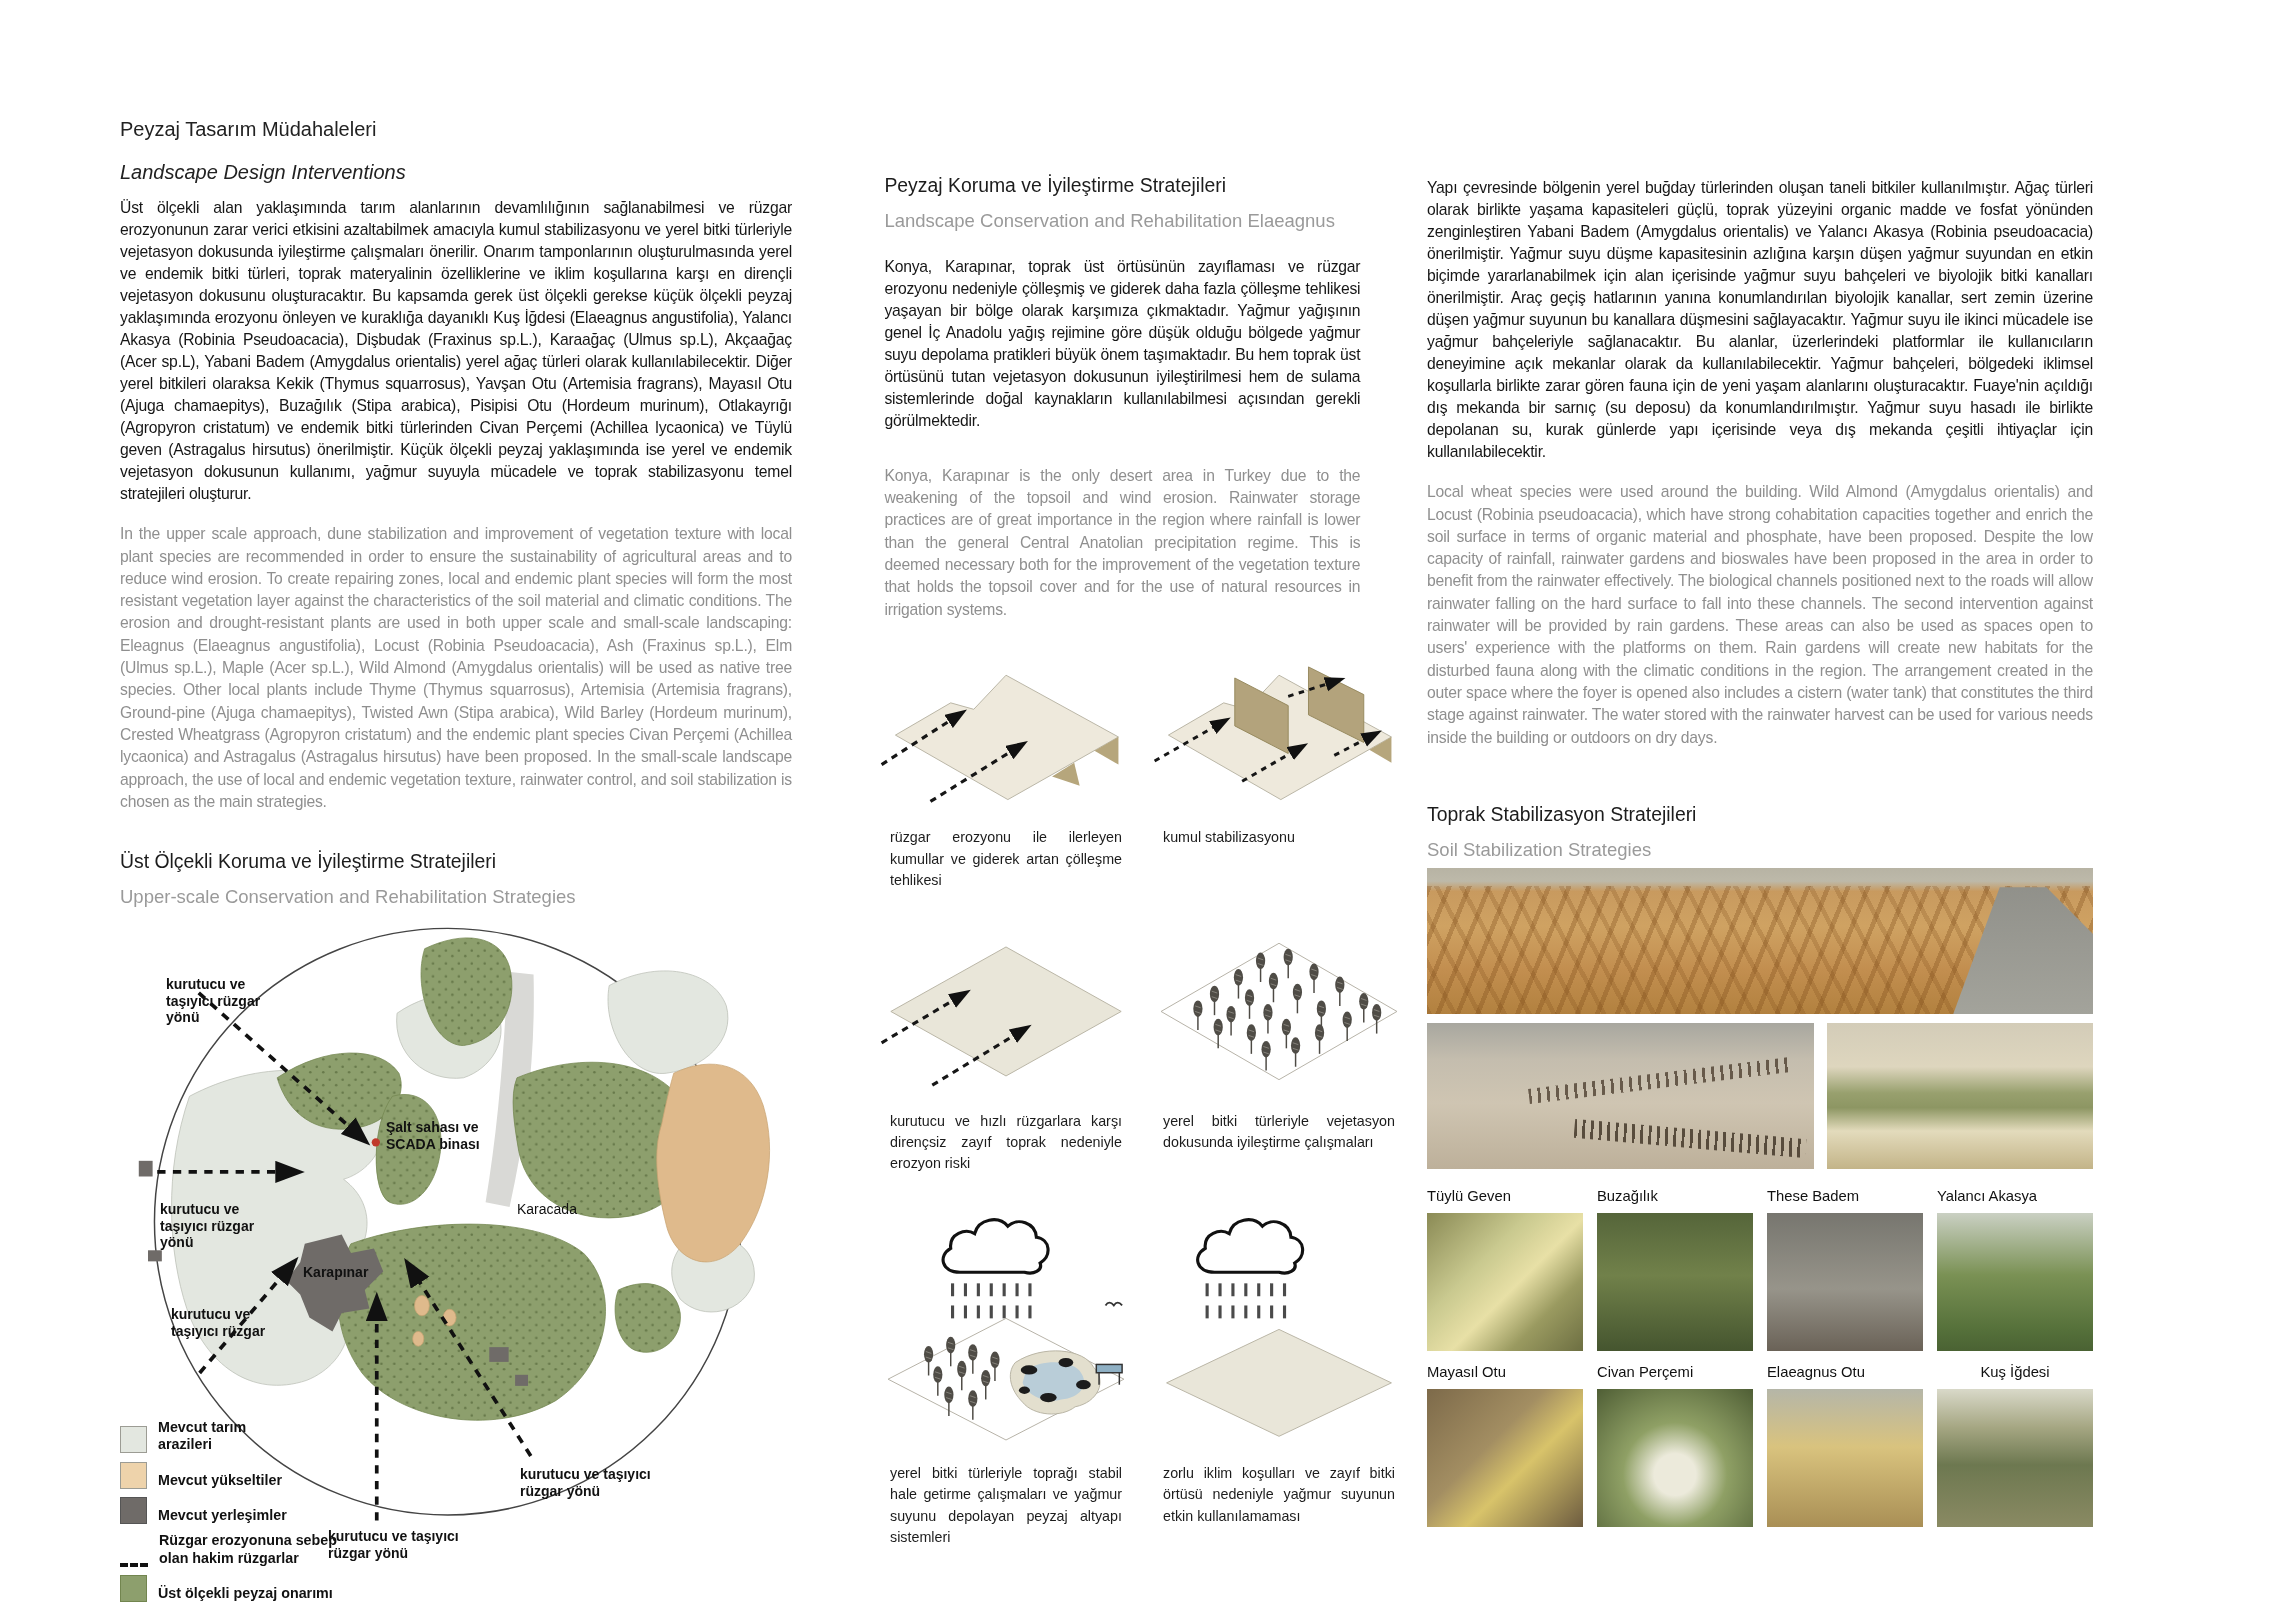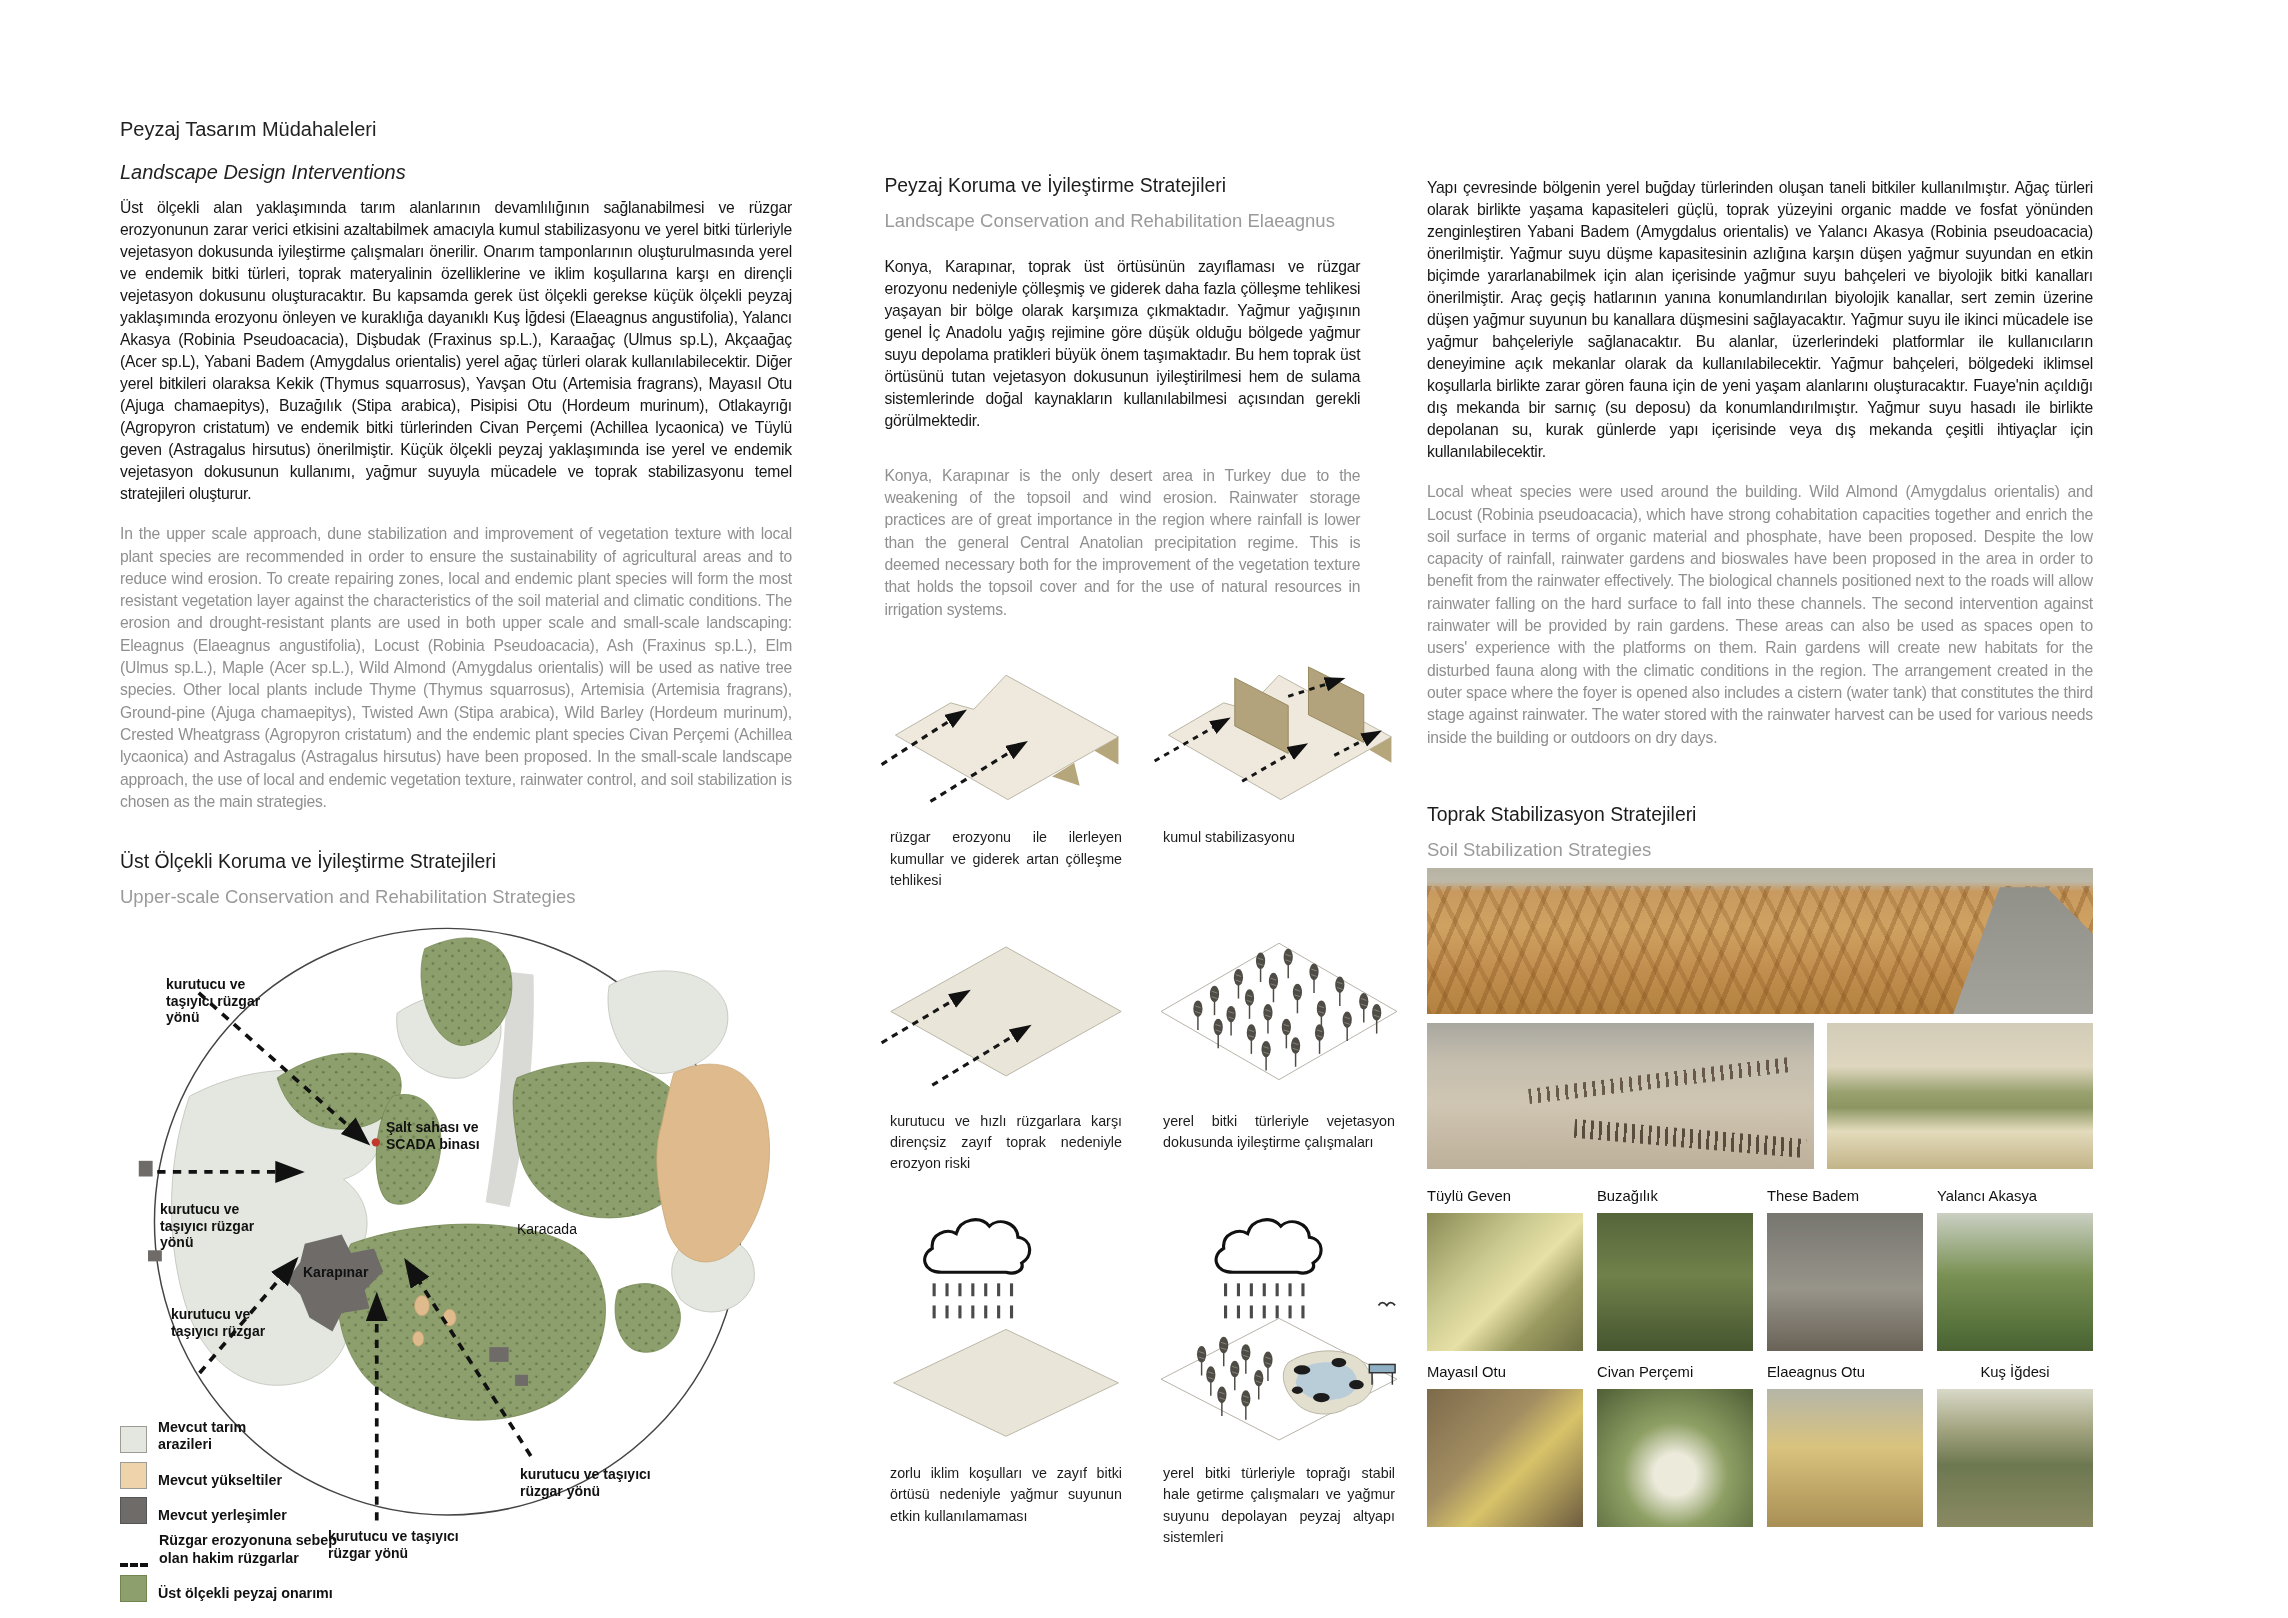--- a/index.html
+++ b/index.html
@@ -145,21 +145,21 @@
 taşıyıcı rüzgar
 yönü</div>
     <div class="map-label pre" style="left:51px;top:385px;">kurutucu ve
 taşıyıcı rüzgar</div>
     <div class="map-label pre" style="left:208px;top:607px;">kurutucu ve taşıyıcı
 rüzgar yönü</div>
     <div class="map-label pre" style="left:400px;top:545px;">kurutucu ve taşıyıcı
 rüzgar yönü</div>
     <div class="map-label pre" style="left:266px;top:198px;">Şalt sahası ve
 SCADA binası</div>
-    <div class="map-label" id="lbl-karacada" style="left:397px;top:300px;text-align:right;">Karacada</div>
+    <div class="map-label" id="lbl-karacada" style="left:397px;top:280px;text-align:right;">Karacada</div>
     <div class="map-label" style="left:183px;top:343px;">Karapınar</div>
 
     <div id="map-legend">
       <div class="leg-row">
         <span class="leg-sw c1"></span>
         <span class="leg-label pre">Mevcut tarım
 arazileri</span>
       </div>
       <div class="leg-row">
         <span class="leg-sw c2"></span>
@@ -269,20 +269,70 @@
             <use href="#wtree" x="126" y="136"></use>
             <use href="#wtree" x="158" y="132"></use>
           <use href="#wtree" x="246" y="96"></use>
         </g>
       </svg>
       <p class="dg-cap">yerel bitki türleriyle vejetasyon dokusunda iyileştirme çalışmaları</p>
     </div>
 
     <div class="dg-cell">
       <svg width="258" height="231" viewBox="0 0 280 250">
+        <path d="M90,64 C70,64 66,46 80,38 C78,22 96,16 106,22 C110,6 132,2 142,14 C152,4 172,10 173,26 C188,28 190,46 177,54 C180,62 170,67 160,64 Z" fill="#fff" stroke="#111" stroke-width="3.4"></path>
+        <g stroke="#4a4a4a" stroke-width="3.4">
+          <line x1="82" y1="76" x2="82" y2="90"></line>
+            <line x1="96" y1="76" x2="96" y2="90"></line>
+            <line x1="110" y1="76" x2="110" y2="90"></line>
+          <line x1="124" y1="76" x2="124" y2="90"></line>
+            <line x1="138" y1="76" x2="138" y2="90"></line>
+            <line x1="152" y1="76" x2="152" y2="90"></line>
+          <line x1="166" y1="76" x2="166" y2="90"></line>
+          <line x1="82" y1="100" x2="82" y2="114"></line>
+            <line x1="96" y1="100" x2="96" y2="114"></line>
+            <line x1="110" y1="100" x2="110" y2="114"></line>
+          <line x1="124" y1="100" x2="124" y2="114"></line>
+            <line x1="138" y1="100" x2="138" y2="114"></line>
+            <line x1="152" y1="100" x2="152" y2="114"></line>
+          <line x1="166" y1="100" x2="166" y2="114"></line>
+        </g>
+        <polygon points="140,114 268,180 140,246 12,180" fill="#ffffff" stroke="#b0aca0" stroke-width="1"></polygon>
+        <path d="M150,162 C180,142 225,147 235,167 C250,182 240,205 215,210 C200,222 170,220 158,205 C145,192 140,174 150,162 Z" fill="#e3dfce" stroke="#b5b0a0" stroke-width="1"></path>
+        <path d="M162,170 C182,157 215,160 222,174 C230,187 220,200 200,202 C182,207 162,197 158,184 Z" fill="#b9cdd8"></path>
+        <g fill="#1c1c1c">
+          <ellipse cx="165" cy="170" rx="9" ry="5"></ellipse>
+            <ellipse cx="205" cy="162" rx="8" ry="5"></ellipse>
+          <ellipse cx="224" cy="186" rx="8" ry="5"></ellipse>
+            <ellipse cx="186" cy="200" rx="9" ry="5"></ellipse>
+          <ellipse cx="160" cy="192" rx="6" ry="4"></ellipse>
+        </g>
+        <g>
+          <use href="#wtree" x="56" y="160"></use>
+            <use href="#wtree" x="80" y="150"></use>
+            <use href="#wtree" x="104" y="158"></use>
+          <use href="#wtree" x="66" y="182"></use>
+            <use href="#wtree" x="92" y="176"></use>
+            <use href="#wtree" x="118" y="186"></use>
+          <use href="#wtree" x="78" y="204"></use>
+            <use href="#wtree" x="104" y="208"></use>
+            <use href="#wtree" x="128" y="166"></use>
+        </g>
+        <g>
+          <rect x="238" y="164" width="28" height="9" fill="#8fb0c4" stroke="#333" stroke-width="1.6"></rect>
+          <line x1="241" y1="173" x2="241" y2="186" stroke="#333" stroke-width="1.6"></line>
+          <line x1="263" y1="173" x2="263" y2="186" stroke="#333" stroke-width="1.6"></line>
+        </g>
+        <path d="M248,100 q4,-6 9,0 q4,-6 9,0" stroke="#333" stroke-width="2" fill="none"></path>
+      </svg>
+      <p class="dg-cap">yerel bitki türleriyle toprağı stabil hale getirme çalışmaları ve yağmur suyunu depolayan peyzaj altyapı sistemleri</p>
+    </div>
+
+    <div class="dg-cell">
+      <svg width="258" height="231" viewBox="0 0 280 250">
         <path d="M70,64 C50,64 46,46 60,38 C58,22 76,16 86,22 C90,6 112,2 122,14 C132,4 152,10 153,26 C168,28 170,46 157,54 C160,62 150,67 140,64 Z" fill="#fff" stroke="#111" stroke-width="3.4"></path>
         <g stroke="#4a4a4a" stroke-width="3.4">
           <line x1="62" y1="76" x2="62" y2="90"></line>
             <line x1="76" y1="76" x2="76" y2="90"></line>
             <line x1="90" y1="76" x2="90" y2="90"></line>
           <line x1="104" y1="76" x2="104" y2="90"></line>
             <line x1="118" y1="76" x2="118" y2="90"></line>
             <line x1="132" y1="76" x2="132" y2="90"></line>
           <line x1="146" y1="76" x2="146" y2="90"></line>
           <line x1="62" y1="100" x2="62" y2="114"></line>
@@ -290,70 +340,20 @@
             <line x1="90" y1="100" x2="90" y2="114"></line>
           <line x1="104" y1="100" x2="104" y2="114"></line>
             <line x1="118" y1="100" x2="118" y2="114"></line>
             <line x1="132" y1="100" x2="132" y2="114"></line>
           <line x1="146" y1="100" x2="146" y2="114"></line>
         </g>
         <polygon points="140,126 262,184 140,242 18,184" fill="#e9e6d9" stroke="#b5b0a0" stroke-width="1"></polygon>
       </svg>
       <p class="dg-cap">zorlu iklim koşulları ve zayıf bitki örtüsü nedeniyle yağmur suyunun etkin kullanılamaması</p>
     </div>
-
-    <div class="dg-cell">
-      <svg width="258" height="231" viewBox="0 0 280 250">
-        <path d="M90,64 C70,64 66,46 80,38 C78,22 96,16 106,22 C110,6 132,2 142,14 C152,4 172,10 173,26 C188,28 190,46 177,54 C180,62 170,67 160,64 Z" fill="#fff" stroke="#111" stroke-width="3.4"></path>
-        <g stroke="#4a4a4a" stroke-width="3.4">
-          <line x1="82" y1="76" x2="82" y2="90"></line>
-            <line x1="96" y1="76" x2="96" y2="90"></line>
-            <line x1="110" y1="76" x2="110" y2="90"></line>
-          <line x1="124" y1="76" x2="124" y2="90"></line>
-            <line x1="138" y1="76" x2="138" y2="90"></line>
-            <line x1="152" y1="76" x2="152" y2="90"></line>
-          <line x1="166" y1="76" x2="166" y2="90"></line>
-          <line x1="82" y1="100" x2="82" y2="114"></line>
-            <line x1="96" y1="100" x2="96" y2="114"></line>
-            <line x1="110" y1="100" x2="110" y2="114"></line>
-          <line x1="124" y1="100" x2="124" y2="114"></line>
-            <line x1="138" y1="100" x2="138" y2="114"></line>
-            <line x1="152" y1="100" x2="152" y2="114"></line>
-          <line x1="166" y1="100" x2="166" y2="114"></line>
-        </g>
-        <polygon points="140,114 268,180 140,246 12,180" fill="#ffffff" stroke="#b0aca0" stroke-width="1"></polygon>
-        <path d="M150,162 C180,142 225,147 235,167 C250,182 240,205 215,210 C200,222 170,220 158,205 C145,192 140,174 150,162 Z" fill="#e3dfce" stroke="#b5b0a0" stroke-width="1"></path>
-        <path d="M162,170 C182,157 215,160 222,174 C230,187 220,200 200,202 C182,207 162,197 158,184 Z" fill="#b9cdd8"></path>
-        <g fill="#1c1c1c">
-          <ellipse cx="165" cy="170" rx="9" ry="5"></ellipse>
-            <ellipse cx="205" cy="162" rx="8" ry="5"></ellipse>
-          <ellipse cx="224" cy="186" rx="8" ry="5"></ellipse>
-            <ellipse cx="186" cy="200" rx="9" ry="5"></ellipse>
-          <ellipse cx="160" cy="192" rx="6" ry="4"></ellipse>
-        </g>
-        <g>
-          <use href="#wtree" x="56" y="160"></use>
-            <use href="#wtree" x="80" y="150"></use>
-            <use href="#wtree" x="104" y="158"></use>
-          <use href="#wtree" x="66" y="182"></use>
-            <use href="#wtree" x="92" y="176"></use>
-            <use href="#wtree" x="118" y="186"></use>
-          <use href="#wtree" x="78" y="204"></use>
-            <use href="#wtree" x="104" y="208"></use>
-            <use href="#wtree" x="128" y="166"></use>
-        </g>
-        <g>
-          <rect x="238" y="164" width="28" height="9" fill="#8fb0c4" stroke="#333" stroke-width="1.6"></rect>
-          <line x1="241" y1="173" x2="241" y2="186" stroke="#333" stroke-width="1.6"></line>
-          <line x1="263" y1="173" x2="263" y2="186" stroke="#333" stroke-width="1.6"></line>
-        </g>
-        <path d="M248,100 q4,-6 9,0 q4,-6 9,0" stroke="#333" stroke-width="2" fill="none"></path>
-      </svg>
-      <p class="dg-cap">yerel bitki türleriyle toprağı stabil hale getirme çalışmaları ve yağmur suyunu depolayan peyzaj altyapı sistemleri</p>
-    </div>
   </div>
 </div>
 
 <div class="col" id="col-right">
   <p class="tr" style="margin-top:0;">Yapı çevresinde bölgenin yerel buğday türlerinden oluşan taneli bitkiler kullanılmıştır.  Ağaç türleri olarak birlikte yaşama kapasiteleri güçlü, toprak yüzeyini organic madde ve fosfat yönünden zenginleştiren Yabani Badem (Amygdalus orientalis) ve Yalancı Akasya (Robinia pseudoacacia) önerilmiştir. Yağmur suyu düşme kapasitesinin azlığına karşın düşen yağmur suyundan en etkin biçimde yararlanabilmek için alan içerisinde yağmur suyu bahçeleri ve biyolojik bitki kanalları önerilmiştir. Araç geçiş hatlarının yanına konumlandırılan biyolojik kanallar, sert zemin üzerine düşen yağmur suyunun bu kanallara düşmesini sağlayacaktır. Yağmur suyu ile ikinci mücadele ise yağmur bahçeleriyle sağlanacaktır.  Bu alanlar, üzerlerindeki platformlar ile kullanıcıların deneyimine açık mekanlar olarak da kullanılabilecektir. Yağmur bahçeleri, bölgedeki iklimsel koşullarla birlikte zarar gören fauna için de yeni yaşam alanlarını oluşturacaktır. Fuaye'nin açıldığı dış mekanda bir sarnıç (su deposu) da konumlandırılmıştır.  Yağmur suyu hasadı ile birlikte depolanan su, kurak günlerde yapı içerisinde veya dış mekanda çeşitli ihtiyaçlar için kullanılabilecektir.</p>
   <p class="en">Local wheat species were used around the building.  Wild Almond (Amygdalus orientalis) and Locust (Robinia pseudoacacia), which have strong cohabitation capacities together and enrich the soil surface in terms of organic material and phosphate, have been proposed. Despite the low capacity of rainfall, rainwater gardens and bioswales have been proposed in the area in order to benefit from the rainwater effectively. The biological channels positioned next to the roads will allow rainwater falling on the hard surface to fall into these channels.  The second intervention against rainwater will be provided by rain gardens. These areas can also be used as spaces open to users' experience with the platforms on them. Rain gardens will create new habitats for the disturbed fauna along with the climatic conditions in the region. The arrangement created in the outer space where the foyer is opened also includes a cistern (water tank) that constitutes the third stage against rainwater. The water stored with the rainwater harvest can be used for various needs inside the building or outdoors on dry days.</p>
   <h3 class="sec" style="margin-top:54px;">Toprak Stabilizasyon Stratejileri</h3>
   <h4 class="sec">Soil Stabilization Strategies</h4>
 
   <div class="photo" id="photo-field"></div>

